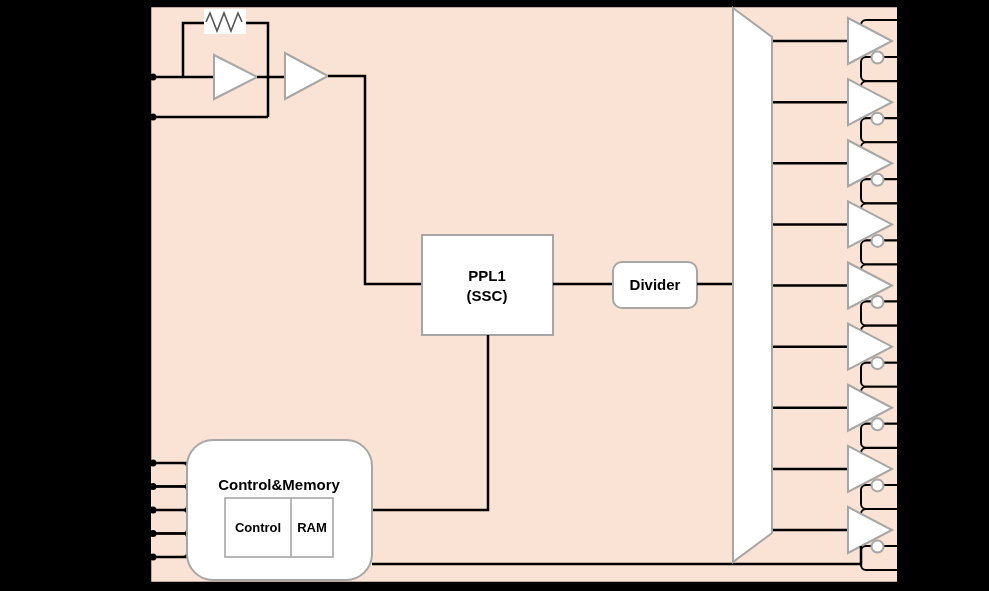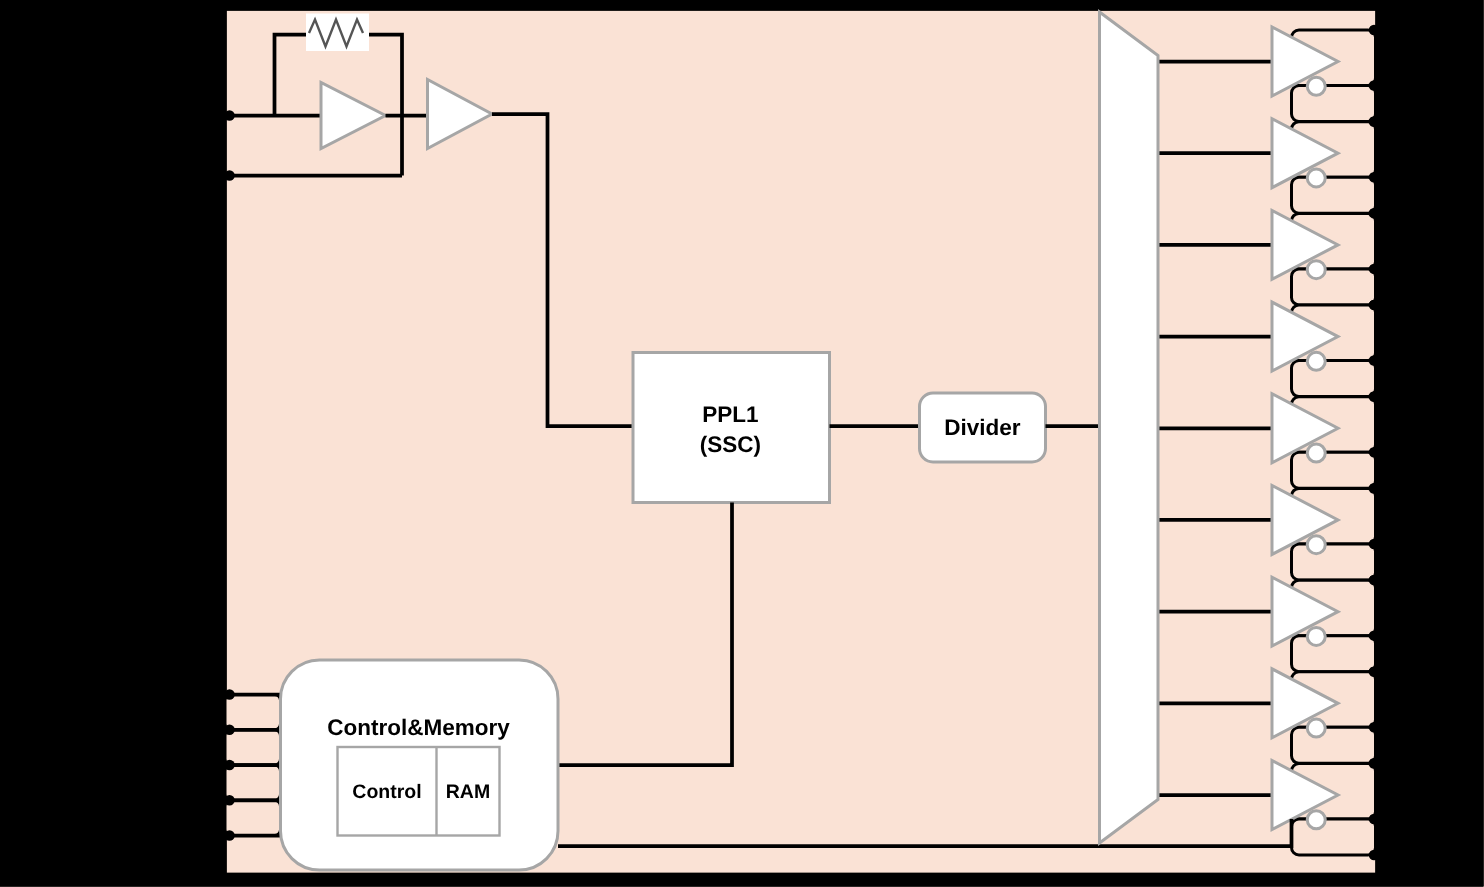--- a/index.html
+++ b/index.html
@@ -1,16 +1,16 @@
 <!DOCTYPE html>
 <html><head>
 <meta charset="utf-8">
 <style>
   html,body{margin:0;padding:0;background:#000;}
-  .stage{position:relative;width:989px;height:591px;background:#000;overflow:hidden;
+  .stage{position:relative;width:897px;height:591px;background:#000;overflow:hidden;
          font-family:"Liberation Sans", sans-serif;}
   svg{display:block;}
   text{font-family:"Liberation Sans", sans-serif;font-weight:bold;fill:#000;}
   .blk-label{font-size:15px;}
   .cell-label{font-size:13px;}
 </style>
 </head>
 <body>
 
 <div class="stage">

